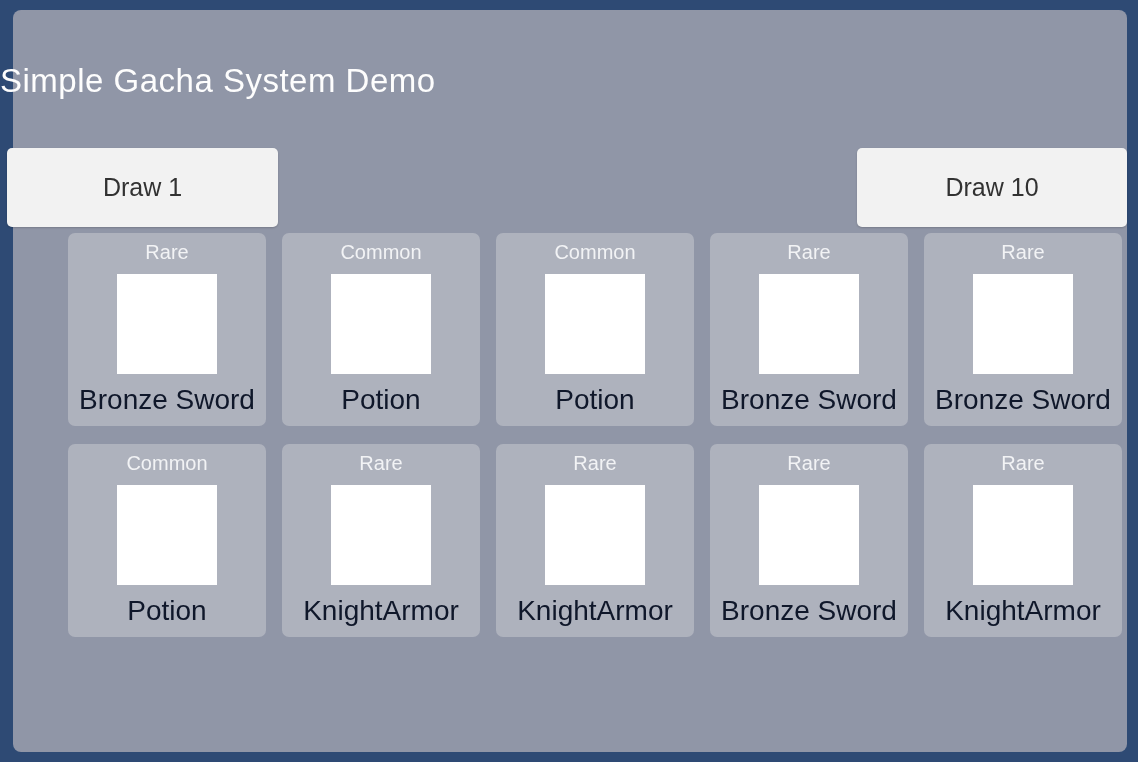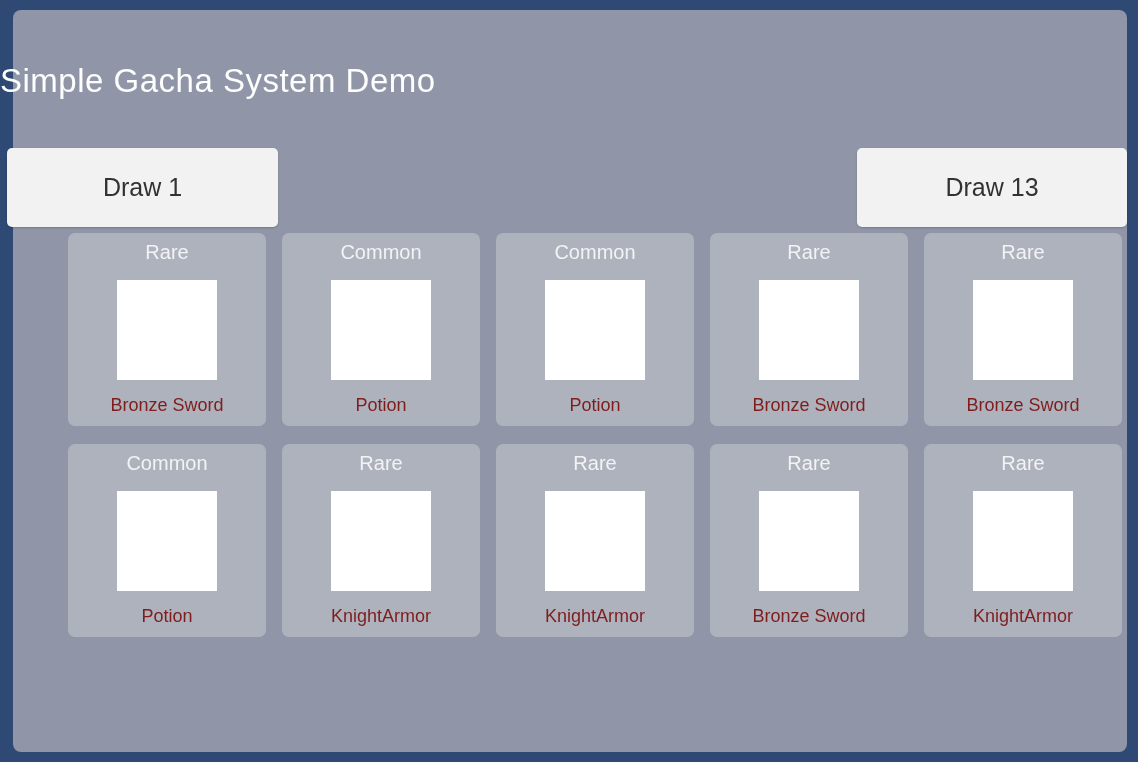--- a/index.html
+++ b/index.html
@@ -79,35 +79,35 @@
     font-size: 20px;
     color: #f2f3f5;
     line-height: 1.2;
   }
   .card .thumb {
     width: 100px;
     height: 100px;
     background: #ffffff;
   }
   .card .item-name {
-    font-size: 18px;
-    color: #7f1d1d;
+    font-size: 28px;
+    color: #0f172a;
     line-height: 1.2;
     white-space: nowrap;
   }
 </style>
 </head>
 <body>
 
 <div class="panel"></div>
 
 <div class="title">Simple Gacha System Demo</div>
 
 <button class="draw-btn one">Draw 1</button>
-<button class="draw-btn ten">Draw 13</button>
+<button class="draw-btn ten">Draw 10</button>
 
 <div class="card-grid">
   <div class="card">
     <div class="rarity">Rare</div>
     <div class="thumb"></div>
     <div class="item-name">Bronze Sword</div>
   </div>
 
   <div class="card">
     <div class="rarity">Common</div>

